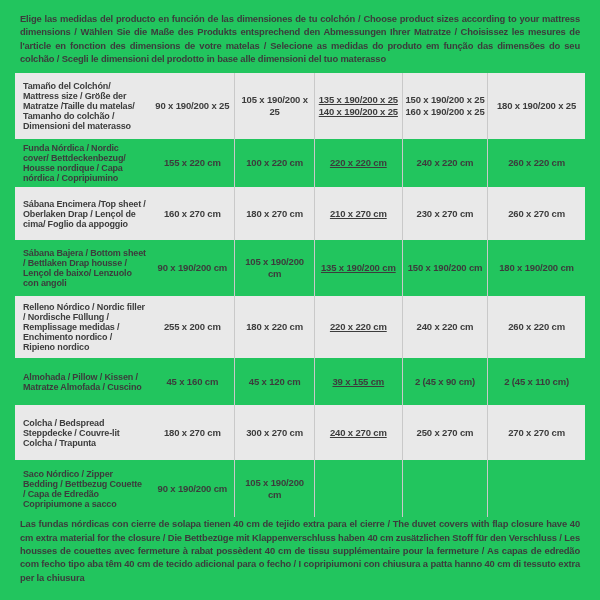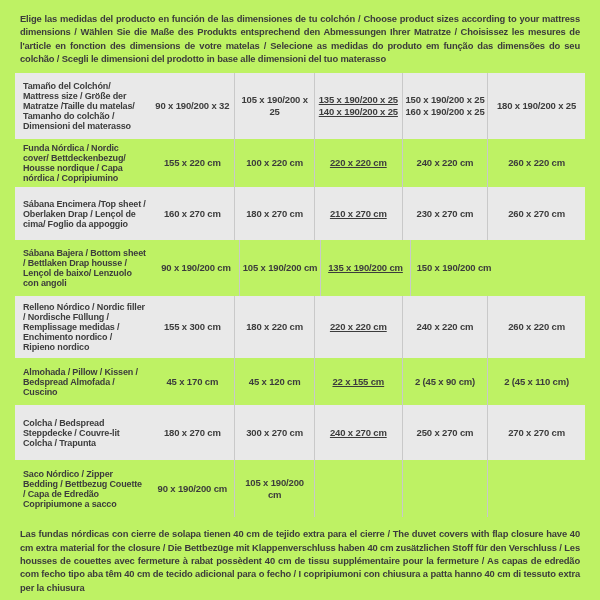--- a/index.html
+++ b/index.html
@@ -1,18 +1,18 @@
 <!DOCTYPE html>
 <html><head>
 <meta charset="utf-8">
 <style>
   html,body{margin:0;padding:0;background:#ffffff;}
   .page{
     width:600px;height:600px;box-sizing:border-box;
-    background:#bef264;
+    background:#22c55e;
     font-family:"Liberation Sans","DejaVu Sans",sans-serif;
     color:#3c3c3c;
     padding:10px 0 0 0;
     overflow:hidden;
   }
   .intro, .footnote{
     margin:0 20px;
     font-size:9.4px;
     font-weight:700;
     letter-spacing:-0.15px;
@@ -53,34 +53,34 @@
     font-size:9.5px;
     line-height:1.3;
     padding:2px 2px;
   }
   .c2{width:86px;}
   .c3{width:81px;}
   .c4{width:90px;text-decoration:underline;}
   .c5{width:87px;}
   .c6{width:100px;}
   .cell.val + .cell.val{border-left:1px solid #c9c9c9;}
-  .footnote{margin-top:10px;}
+  .footnote{}
 </style>
 </head>
 <body>
 
 <div class="page">
 
   <p class="intro">Elige las medidas del producto en función de las dimensiones de tu colchón / Choose product sizes according to your mattress dimensions / Wählen Sie die Maße des Produkts entsprechend den Abmessungen Ihrer Matratze / Choisissez les mesures de l'article en fonction des dimensions de votre matelas / Selecione as medidas do produto em função das dimensões do seu colchão / Scegli le dimensioni del prodotto in base alle dimensioni del tuo materasso</p>
 
   <div class="size-table">
 
     <div class="row shade r1">
       <div class="cell label">Tamaño del Colchón/ Mattress size / Größe der Matratze /Taille du matelas/ Tamanho do colchão / Dimensioni del materasso</div>
-      <div class="cell val c2">90 x 190/200 x 32</div>
+      <div class="cell val c2">90 x 190/200 x 25</div>
       <div class="cell val c3">105 x 190/200 x 25</div>
       <div class="cell val c4">135 x 190/200 x 25
 140 x 190/200 x 25</div>
       <div class="cell val c5">150 x 190/200 x 25
 160 x 190/200 x 25</div>
       <div class="cell val c6">180 x 190/200 x 25</div>
     </div>
 
     <div class="row r2">
       <div class="cell label">Funda Nórdica / Nordic cover/ Bettdeckenbezug/ Housse nordique / Capa nórdica / Copripiumino</div>
@@ -99,36 +99,37 @@
       <div class="cell val c5">230 x 270 cm</div>
       <div class="cell val c6">260 x 270 cm</div>
     </div>
 
     <div class="row r4">
       <div class="cell label">Sábana Bajera / Bottom sheet / Bettlaken Drap housse / Lençol de baixo/ Lenzuolo con angoli</div>
       <div class="cell val c2">90 x 190/200 cm</div>
       <div class="cell val c3">105 x 190/200 cm</div>
       <div class="cell val c4">135 x 190/200 cm</div>
       <div class="cell val c5">150 x 190/200 cm</div>
+      <div class="cell val c6">180 x 190/200 cm</div>
     </div>
 
     <div class="row shade r5">
       <div class="cell label">Relleno Nórdico / Nordic filler / Nordische Füllung / Remplissage medidas / Enchimento nordico / Ripieno nordico</div>
-      <div class="cell val c2">155 x 300 cm</div>
+      <div class="cell val c2">255 x 200 cm</div>
       <div class="cell val c3">180 x 220 cm</div>
       <div class="cell val c4">220 x 220 cm</div>
       <div class="cell val c5">240 x 220 cm</div>
       <div class="cell val c6">260 x 220 cm</div>
     </div>
 
     <div class="row r6">
-      <div class="cell label">Almohada / Pillow / Kissen / Bedspread Almofada / Cuscino</div>
-      <div class="cell val c2">45 x 170 cm</div>
+      <div class="cell label">Almohada / Pillow / Kissen / Matratze Almofada / Cuscino</div>
+      <div class="cell val c2">45 x 160 cm</div>
       <div class="cell val c3">45 x 120 cm</div>
-      <div class="cell val c4">22 x 155 cm</div>
+      <div class="cell val c4">39 x 155 cm</div>
       <div class="cell val c5">2 (45 x 90 cm)</div>
       <div class="cell val c6">2 (45 x 110 cm)</div>
     </div>
 
     <div class="row shade r7">
       <div class="cell label">Colcha / Bedspread Steppdecke / Couvre-lit Colcha / Trapunta</div>
       <div class="cell val c2">180 x 270 cm</div>
       <div class="cell val c3">300 x 270 cm</div>
       <div class="cell val c4">240 x 270 cm</div>
       <div class="cell val c5">250 x 270 cm</div>

